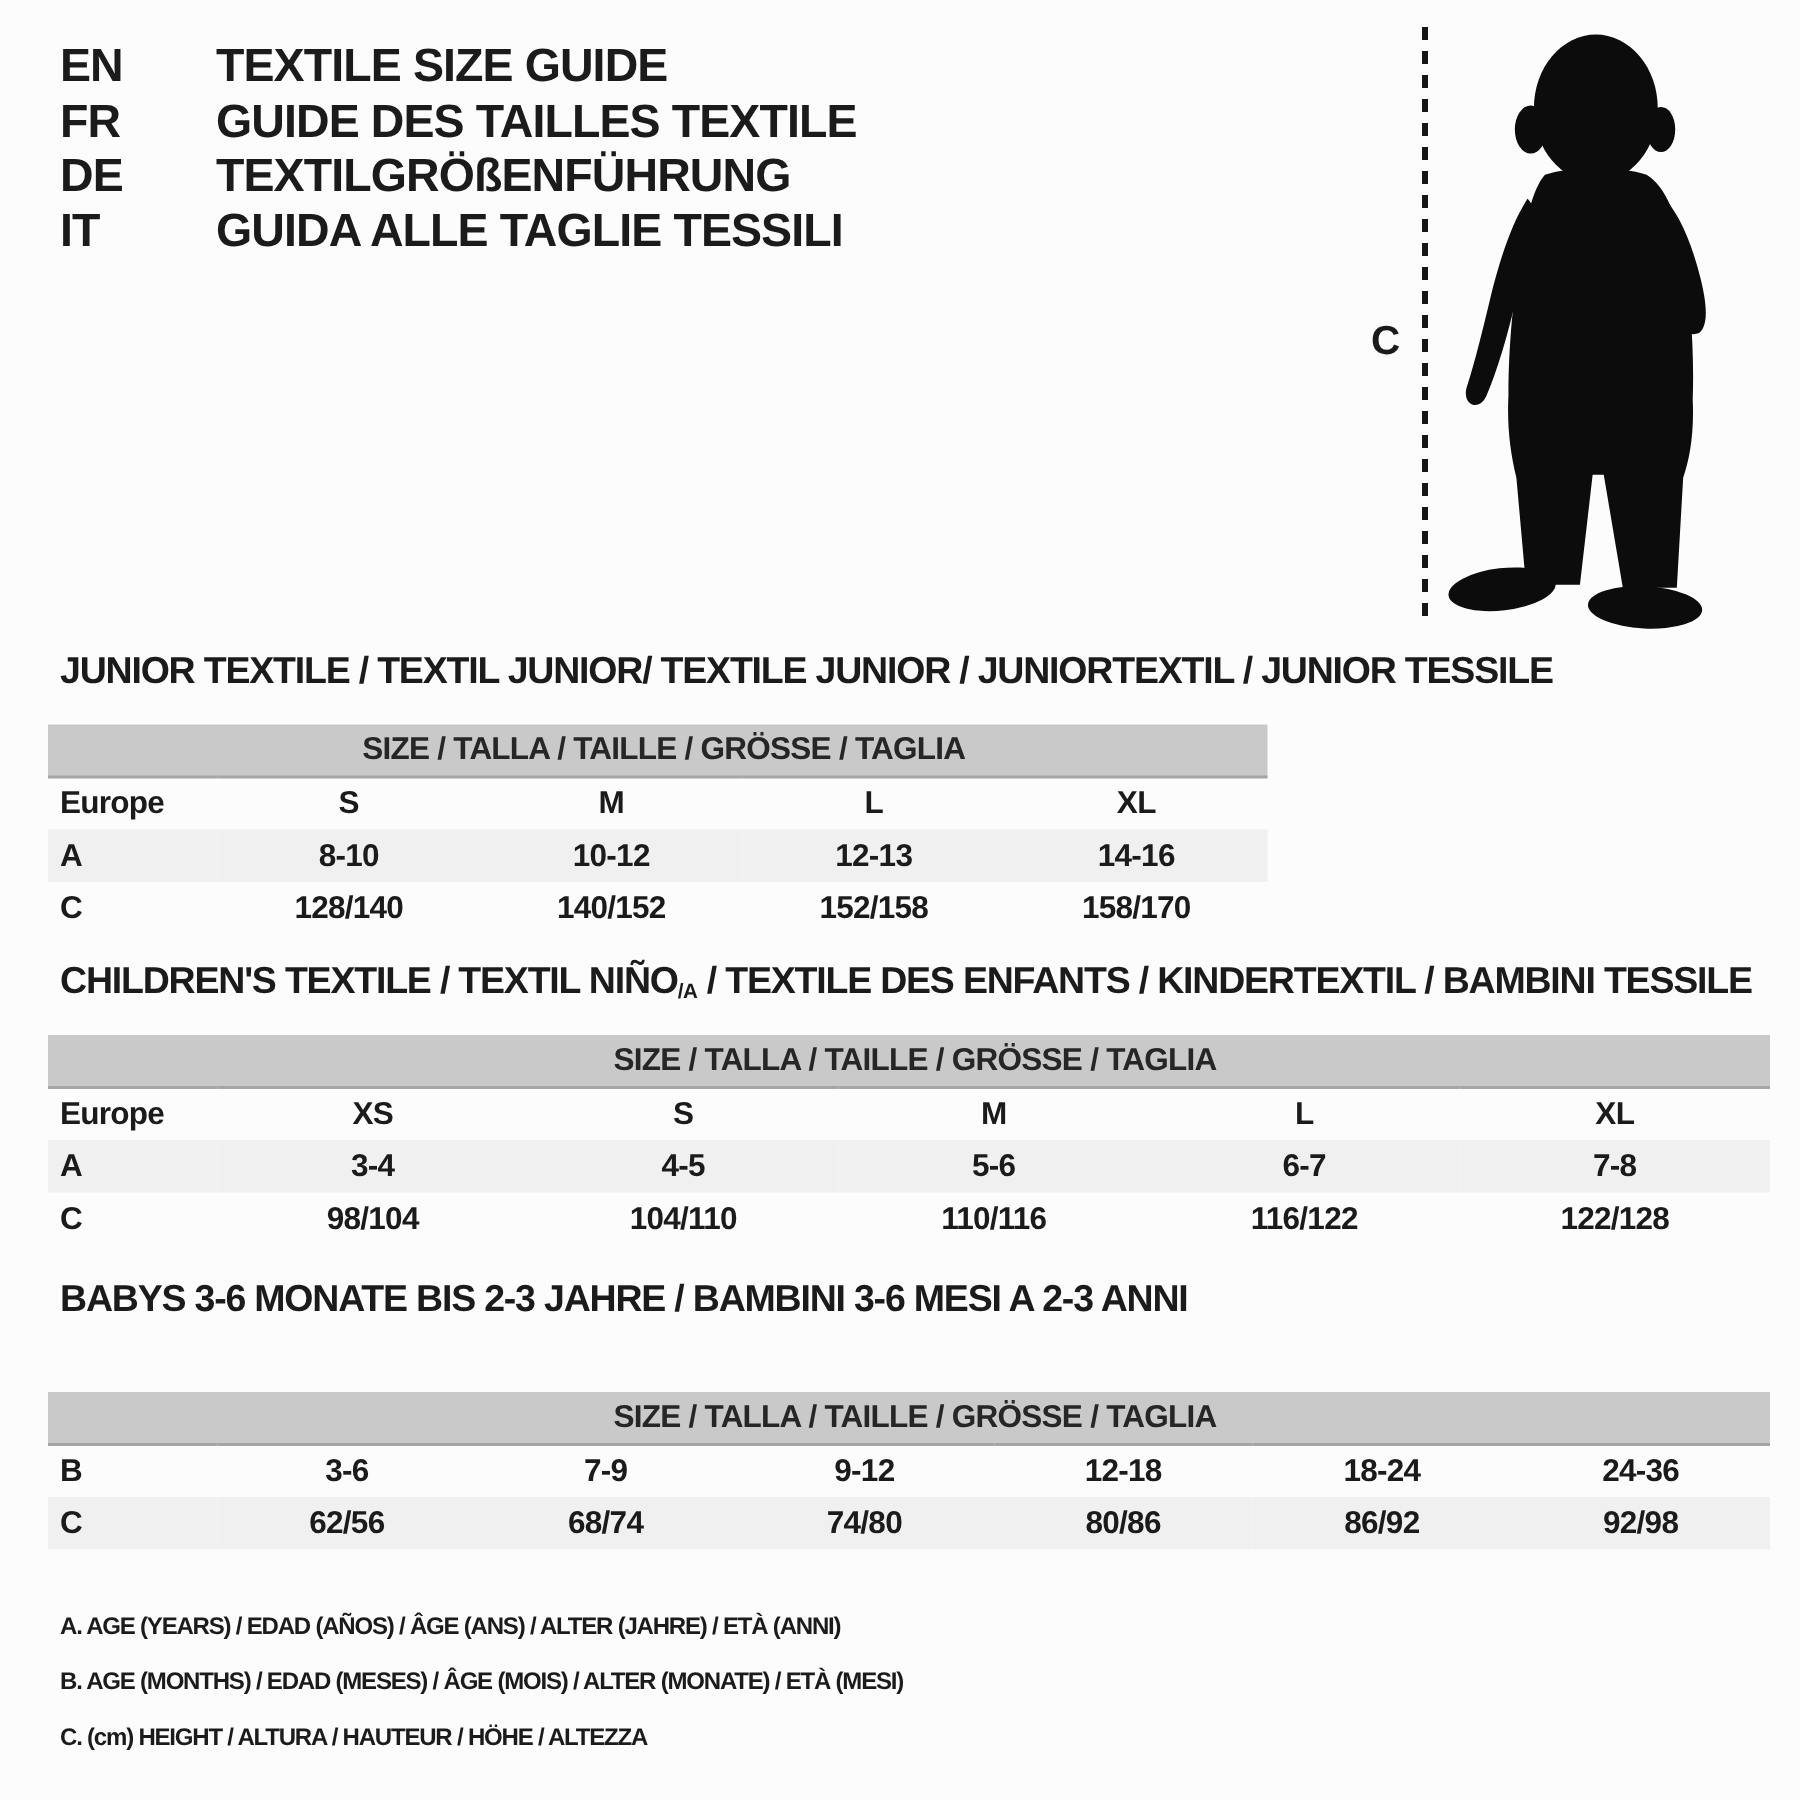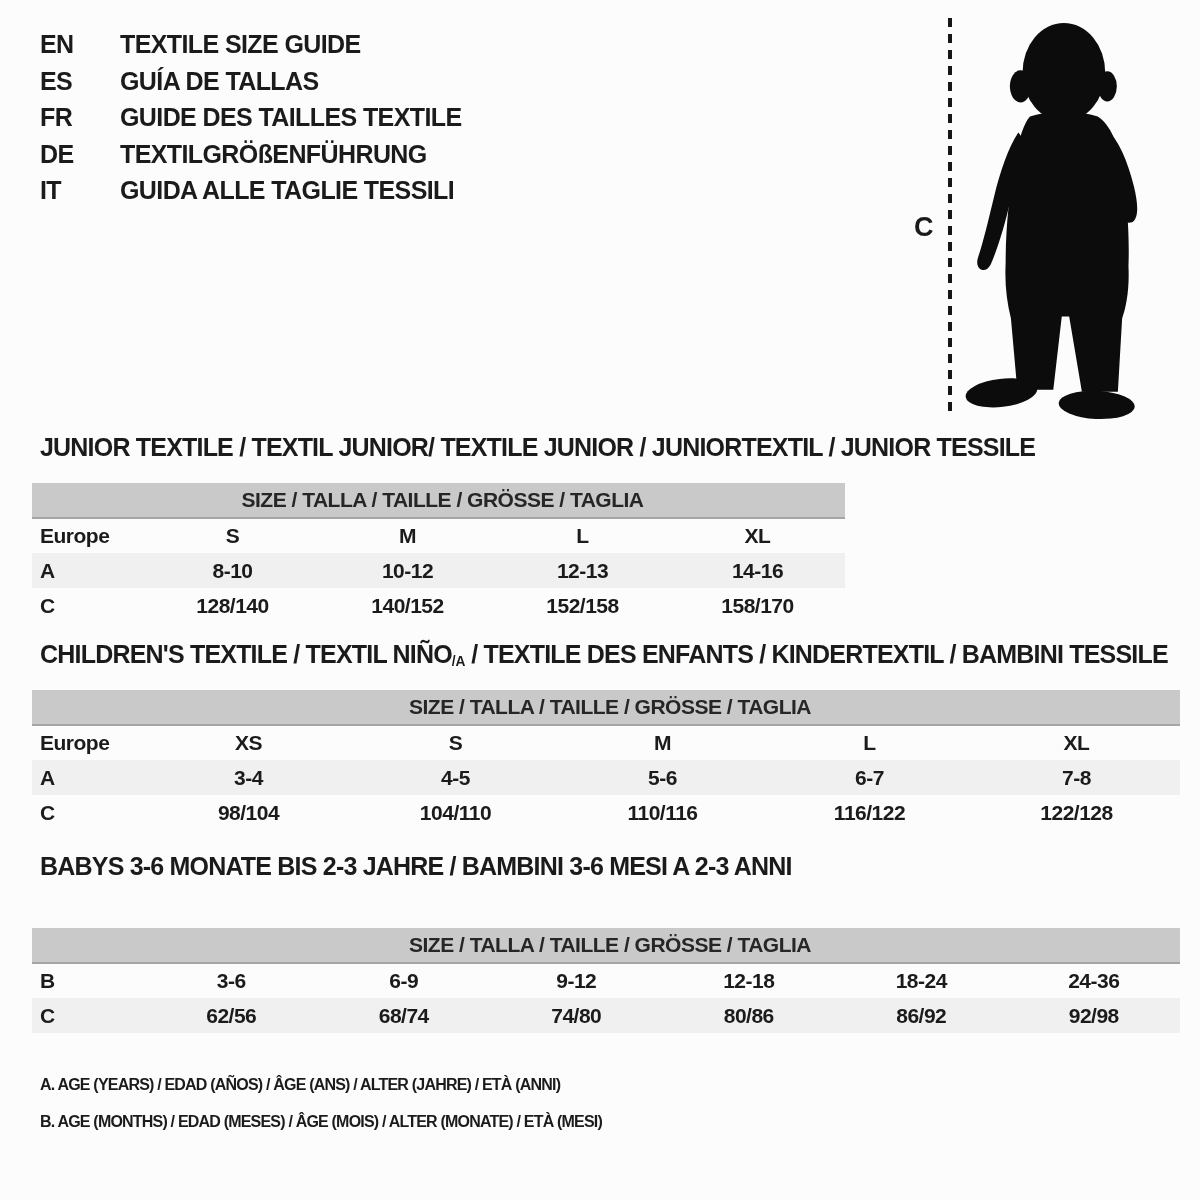--- a/index.html
+++ b/index.html
@@ -8,21 +8,21 @@
     position:relative;
     background:#fcfcfc;
     font-family:"Liberation Sans", sans-serif;
     font-weight:700;
     color:#1b1b1b;
     overflow:hidden;
   }
 
   
   .lang-block { position:absolute; left:40px; top:26px; }
-  .lang-row { display:flex; line-height:36.5px; font-size:25px; letter-spacing:-0.6px; white-space:nowrap; }
+  .lang-row { display:flex; line-height:36.5px; font-size:31px; letter-spacing:-0.6px; white-space:nowrap;gap:24px; }
   .lang-code { width:80px; flex:0 0 80px; }
 
   
   .figure-label { position:absolute; left:914px; top:212px; font-size:27px; }
   .dashed-line {
     position:absolute; left:948px; top:18px; width:4px; height:397px;
     background:repeating-linear-gradient(to bottom, #161616 0 9px, transparent 9px 16px);
   }
   .silhouette { position:absolute; left:958px; top:20px; width:180px; height:402px; }
 
@@ -52,24 +52,20 @@
   .legend { position:absolute; left:40px; top:1066px; }
   .legend-line { font-size:16px; line-height:37px; letter-spacing:-0.8px; white-space:nowrap; }
 </style>
 </head>
 <body>
 
 <section class="lang-block">
   <div class="lang-row">
     <span class="lang-code">EN</span>
     <span class="lang-title">TEXTILE SIZE GUIDE</span>
-  </div>
-  <div class="lang-row">
-    <span class="lang-code">ES</span>
-    <span class="lang-title">GUÍA DE TALLAS</span>
   </div>
   <div class="lang-row">
     <span class="lang-code">FR</span>
     <span class="lang-title">GUIDE DES TAILLES TEXTILE</span>
   </div>
   <div class="lang-row">
     <span class="lang-code">DE</span>
     <span class="lang-title">TEXTILGRÖßENFÜHRUNG</span>
   </div>
   <div class="lang-row">
@@ -215,34 +211,35 @@
       <col>
       <col>
     </colgroup>
   <tbody>
       <tr>
     <td class="band" colspan="7">SIZE / TALLA / TAILLE / GRÖSSE / TAGLIA</td>
   </tr>
   <tr>
     <td class="row-label">B</td>
     <td>3-6</td>
-    <td>6-9</td>
+    <td>7-9</td>
     <td>9-12</td>
     <td>12-18</td>
     <td>18-24</td>
     <td>24-36</td>
   </tr>
   <tr class="shaded">
     <td class="row-label">C</td>
     <td>62/56</td>
     <td>68/74</td>
     <td>74/80</td>
     <td>80/86</td>
     <td>86/92</td>
     <td>92/98</td>
   </tr>
 </tbody>
   </table>
 
 <div class="legend">
   <div class="legend-line">A. AGE (YEARS) / EDAD (AÑOS) / ÂGE (ANS) / ALTER (JAHRE) / ETÀ (ANNI)</div>
   <div class="legend-line">B. AGE (MONTHS) / EDAD (MESES) / ÂGE (MOIS) / ALTER (MONATE) / ETÀ (MESI)</div>
+  <div class="legend-line">C. (cm) HEIGHT / ALTURA / HAUTEUR / HÖHE / ALTEZZA</div>
 </div>
 
 </body></html>

